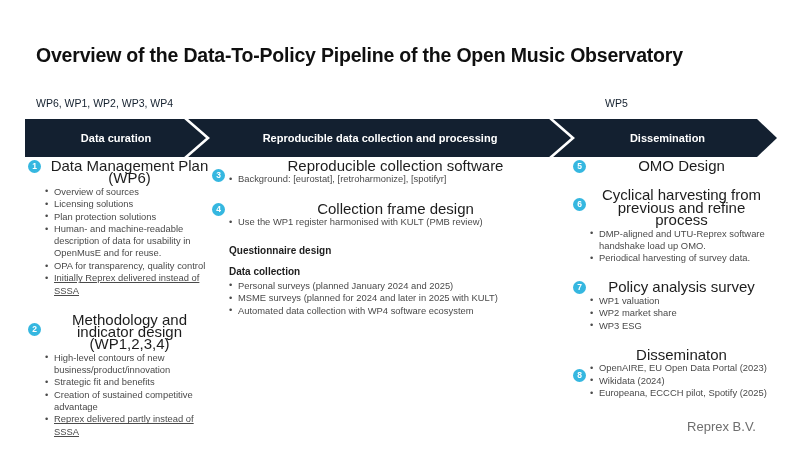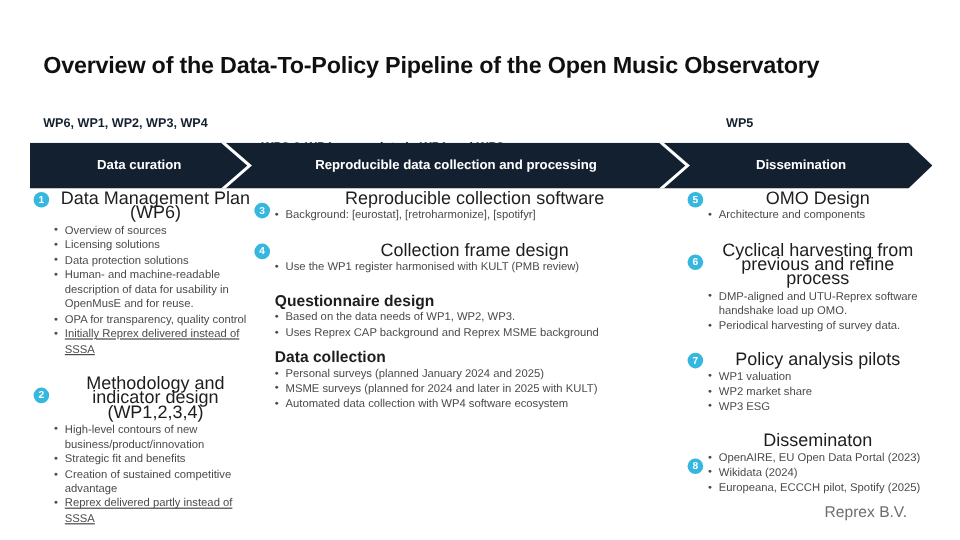--- a/index.html
+++ b/index.html
@@ -12,21 +12,21 @@
   .slide{position:relative;width:784px;height:450px;}
 
   
   .title{
     position:absolute;left:36px;top:44px;width:720px;
     font-size:19.5px;font-weight:bold;color:#101010;letter-spacing:-0.2px;
     white-space:nowrap;
   }
 
   
-  .wp-label{position:absolute;font-size:10.5px;font-weight:bold;color:#14202e;white-space:nowrap;}
+  .wp-label{position:absolute;font-size:10.5px;font-weight:normal;color:#14202e;white-space:nowrap;}
   .wp-1{left:36px;top:97px;}
   .wp-2{left:218px;top:97px;margin-top:20px;}
   .wp-3{left:605px;top:97px;}
 
   
   .banner{position:absolute;left:25px;top:119px;width:752px;height:38px;}
   .banner svg{display:block;}
   .band-label{
     position:absolute;top:119px;height:38px;line-height:38px;
     color:#ffffff;font-size:11px;font-weight:bold;text-align:center;
@@ -52,21 +52,21 @@
     line-height:13px;text-align:center;
   }
   .badge.badge-mid{top:9px;}
   .badge.badge-low{top:20px;}
 
   .head{
     font-size:15px;font-weight:normal;color:#1d1d1d;
     padding-left:17px;line-height:12.4px;margin-bottom:1px;text-align:center;
   }
   .subhead{
-    font-size:13px;font-weight:bold;color:#1d1d1d;
+    font-size:10px;font-weight:bold;color:#1d1d1d;
     padding-left:17px;line-height:12.4px;margin:8px 0 1px 0;
   }
 
   ul.bullets{list-style:none;margin:0;padding:0 0 0 17px;}
   ul.bullets li{
     position:relative;padding-left:9px;
     font-size:9.4px;line-height:12.1px;color:#4a4a4a;margin:0 0 0.4px 0;
   }
   ul.bullets li:before{
     content:"\2022";position:absolute;left:0;top:-0.4px;color:#4a4a4a;font-size:9.4px;
@@ -101,21 +101,21 @@
   <div class="band-label band-2">Reproducible data collection and processing</div>
   <div class="band-label band-3">Dissemination</div>
 
   <div class="col col-1">
       <div class="block gap-lg">
         <div class="badge" style="background: rgb(53, 183, 224);">1</div>
         <div class="head">Data Management Plan (WP6)</div>
         <ul class="bullets">
           <li>Overview of sources</li>
           <li>Licensing solutions</li>
-          <li>Data protection solutions</li>
+          <li>Plan protection solutions</li>
           <li>Human- and machine-readable description of data for usability in OpenMusE and for reuse.</li>
           <li>OPA for transparency, quality control</li>
           <li><span class="u">Initially Reprex delivered instead of SSSA</span></li>
         </ul>
       </div>
       <div class="block gap-lg">
         <div class="badge badge-mid" style="background: rgb(53, 183, 224);">2</div>
         <div class="head">Methodology and indicator design (WP1,2,3,4)</div>
         <ul class="bullets">
           <li>High-level contours of new business/product/innovation</li>
@@ -135,53 +135,46 @@
       </div>
       <div class="block gap-lg">
         <div class="badge" style="background: rgb(53, 183, 224);">4</div>
         <div class="head">Collection frame design</div>
         <ul class="bullets">
           <li>Use the WP1 register harmonised with KULT (PMB review)</li>
         </ul>
       </div>
       <div class="block">
         <div class="subhead">Questionnaire design</div>
-        <ul class="bullets">
-          <li>Based on the data needs of WP1, WP2, WP3.</li>
-          <li>Uses Reprex CAP background and Reprex MSME background</li>
-        </ul>
       </div>
       <div class="block">
         <div class="subhead">Data collection</div>
         <ul class="bullets">
           <li>Personal surveys (planned January 2024 and 2025)</li>
           <li>MSME surveys (planned for 2024 and later in 2025 with KULT)</li>
           <li>Automated data collection with WP4 software ecosystem</li>
         </ul>
       </div>
     </div>
   <div class="col col-3">
       <div class="block gap-lg">
         <div class="badge" style="background: rgb(53, 183, 224);">5</div>
         <div class="head">OMO Design</div>
-        <ul class="bullets">
-          <li>Architecture and components</li>
-        </ul>
       </div>
       <div class="block gap-lg">
         <div class="badge badge-mid" style="background: rgb(53, 183, 224);">6</div>
         <div class="head">Cyclical harvesting from previous and refine process</div>
         <ul class="bullets">
           <li>DMP-aligned and UTU-Reprex software handshake load up OMO.</li>
           <li>Periodical harvesting of survey data.</li>
         </ul>
       </div>
       <div class="block gap-lg">
         <div class="badge" style="background: rgb(53, 183, 224);">7</div>
-        <div class="head">Policy analysis pilots</div>
+        <div class="head">Policy analysis survey</div>
         <ul class="bullets">
           <li>WP1 valuation</li>
           <li>WP2 market share</li>
           <li>WP3 ESG</li>
         </ul>
       </div>
       <div class="block gap-lg">
         <div class="badge badge-low" style="background: rgb(53, 183, 224);">8</div>
         <div class="head">Disseminaton</div>
         <ul class="bullets">

